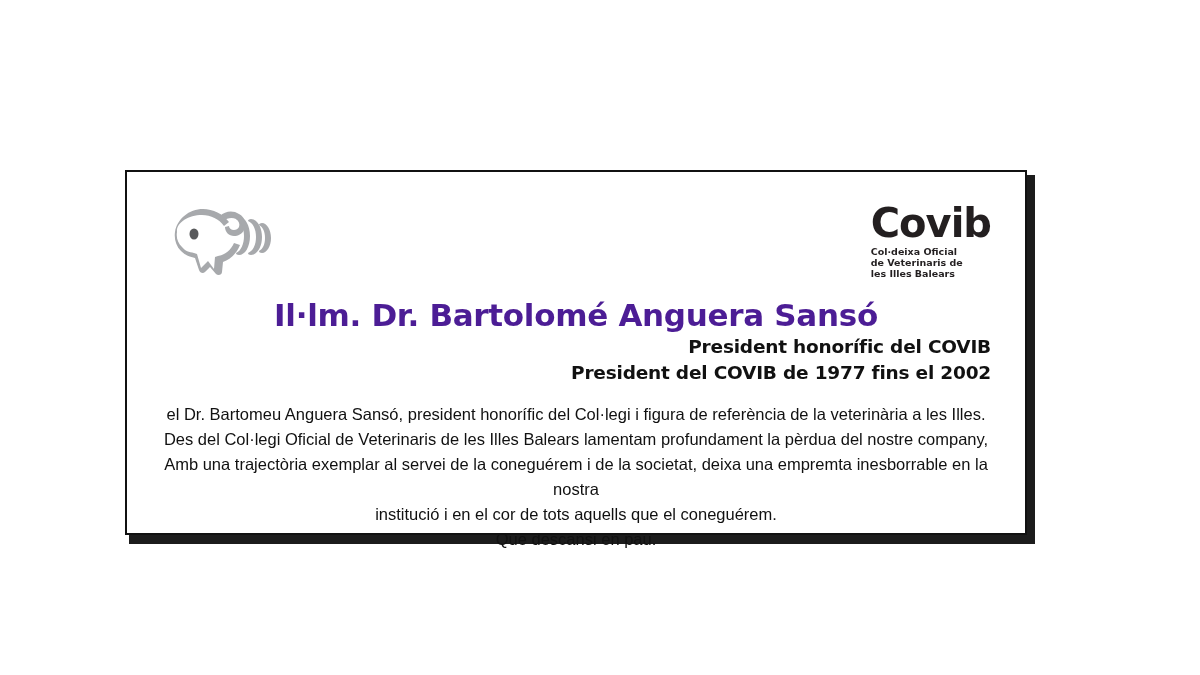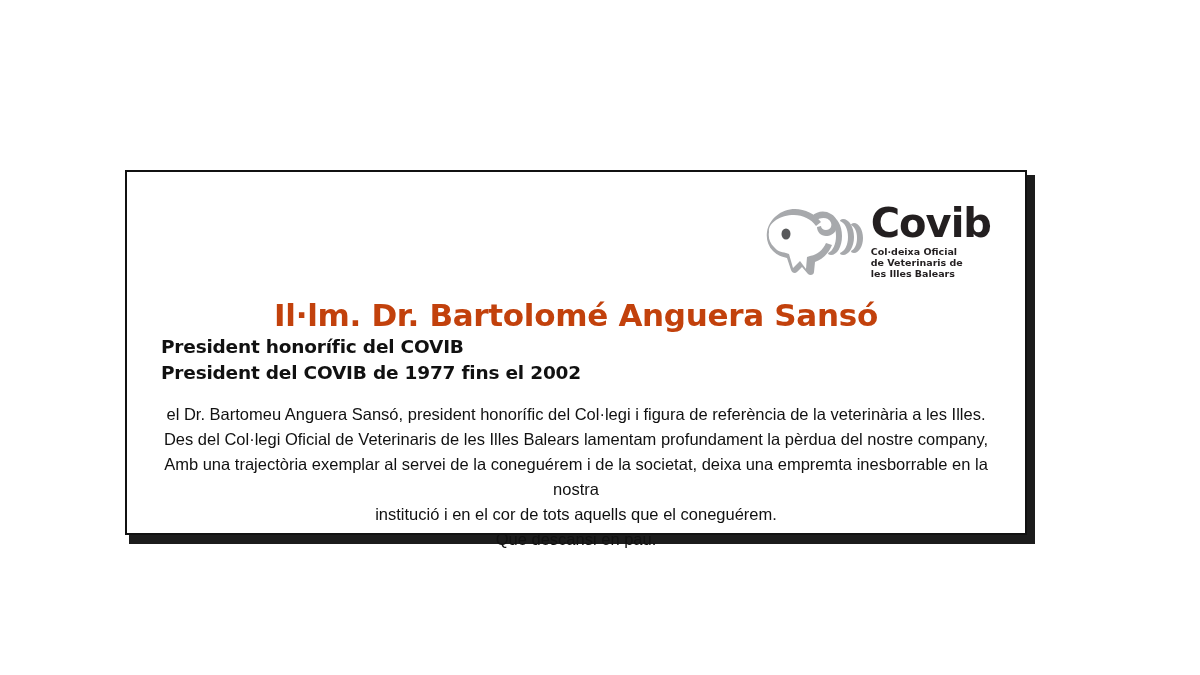--- a/index.html
+++ b/index.html
@@ -32,21 +32,21 @@
     width: 902px;
     height: 365px;
     background: #ffffff;
     border: 2px solid #111111;
     box-sizing: border-box;
     padding: 22px 34px 18px 34px;
   }
   .logo-block {
     display: flex;
     align-items: center;
-    justify-content: flex-end;
+    justify-content: space-between;
     height: 92px;
   }
   .logo-mark {
     width: 118px;
     height: 78px;
     flex: 0 0 auto;
   }
   .logo-text {
     display: flex;
     flex-direction: column;
@@ -68,26 +68,26 @@
     line-height: 11px;
     color: #231f20;
     margin-top: 3px;
   }
   .name {
     text-align: center;
     font-family: "DejaVu Sans", sans-serif;
     font-weight: bold;
     font-size: 31px;
     line-height: 38px;
-    color: #c2410c;
+    color: #4c1d95;
     margin-top: 10px;
     letter-spacing: -0.3px;
   }
   .subtitle {
-    text-align: left;
+    text-align: right;
     font-family: "DejaVu Sans", sans-serif;
     font-weight: bold;
     font-size: 18.5px;
     line-height: 26px;
     color: #111111;
     letter-spacing: -0.2px;
   }
   .body-text {
     margin-top: 16px;
     text-align: center;

